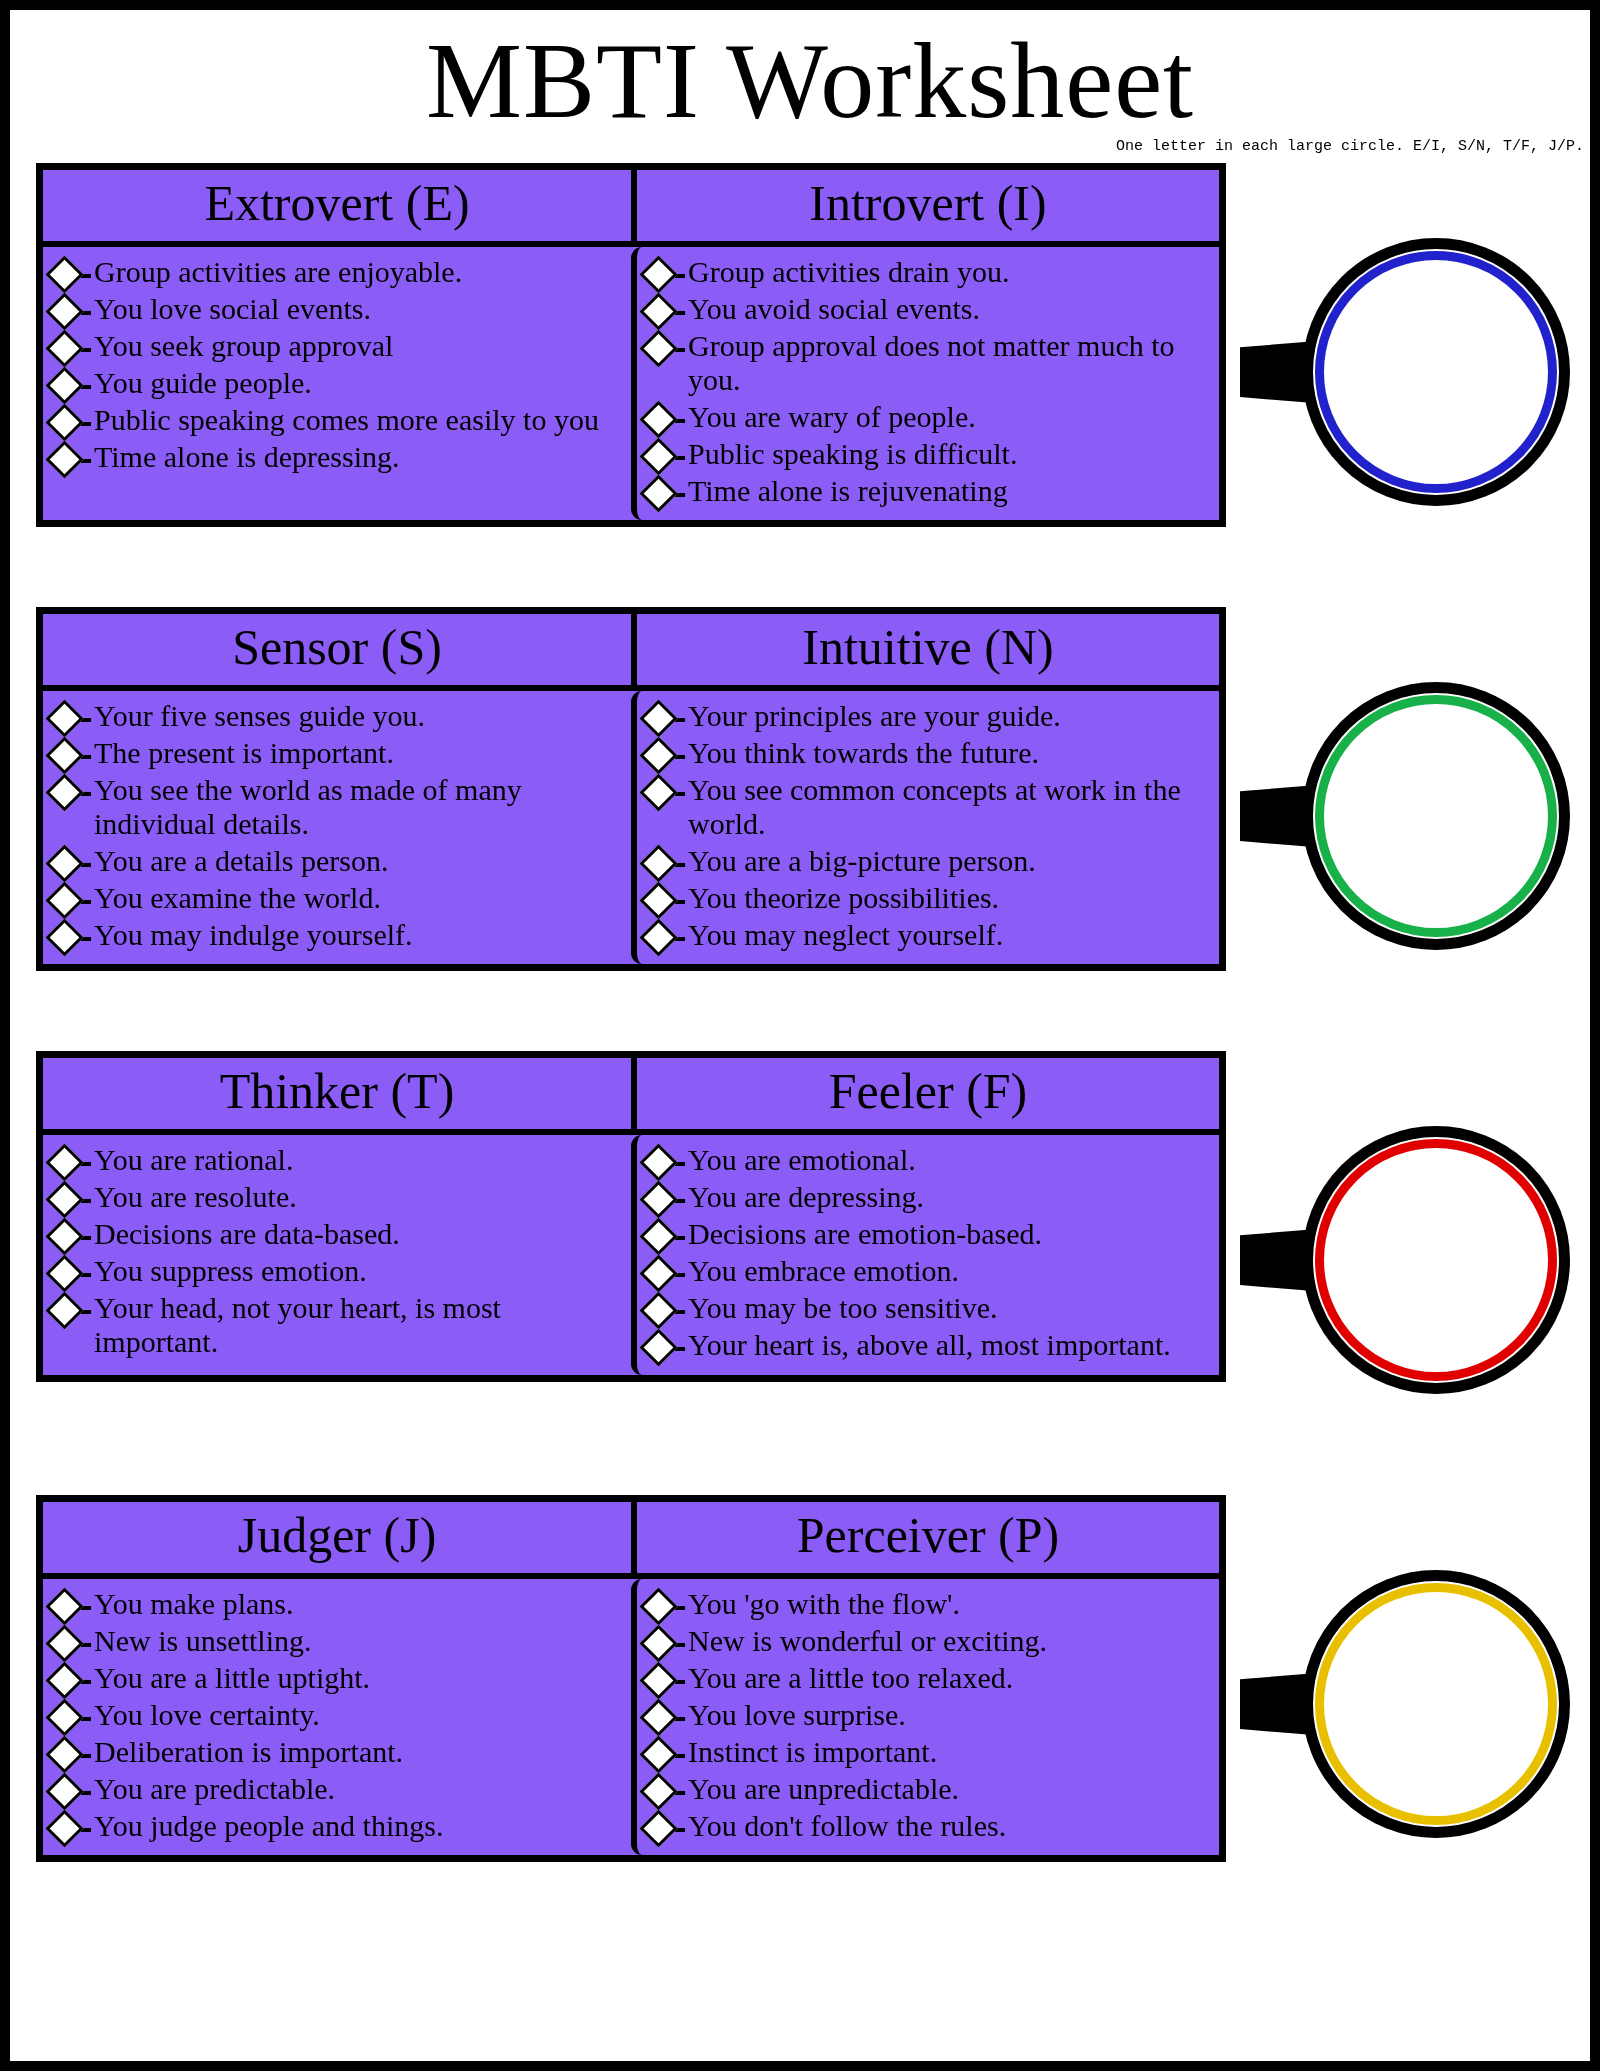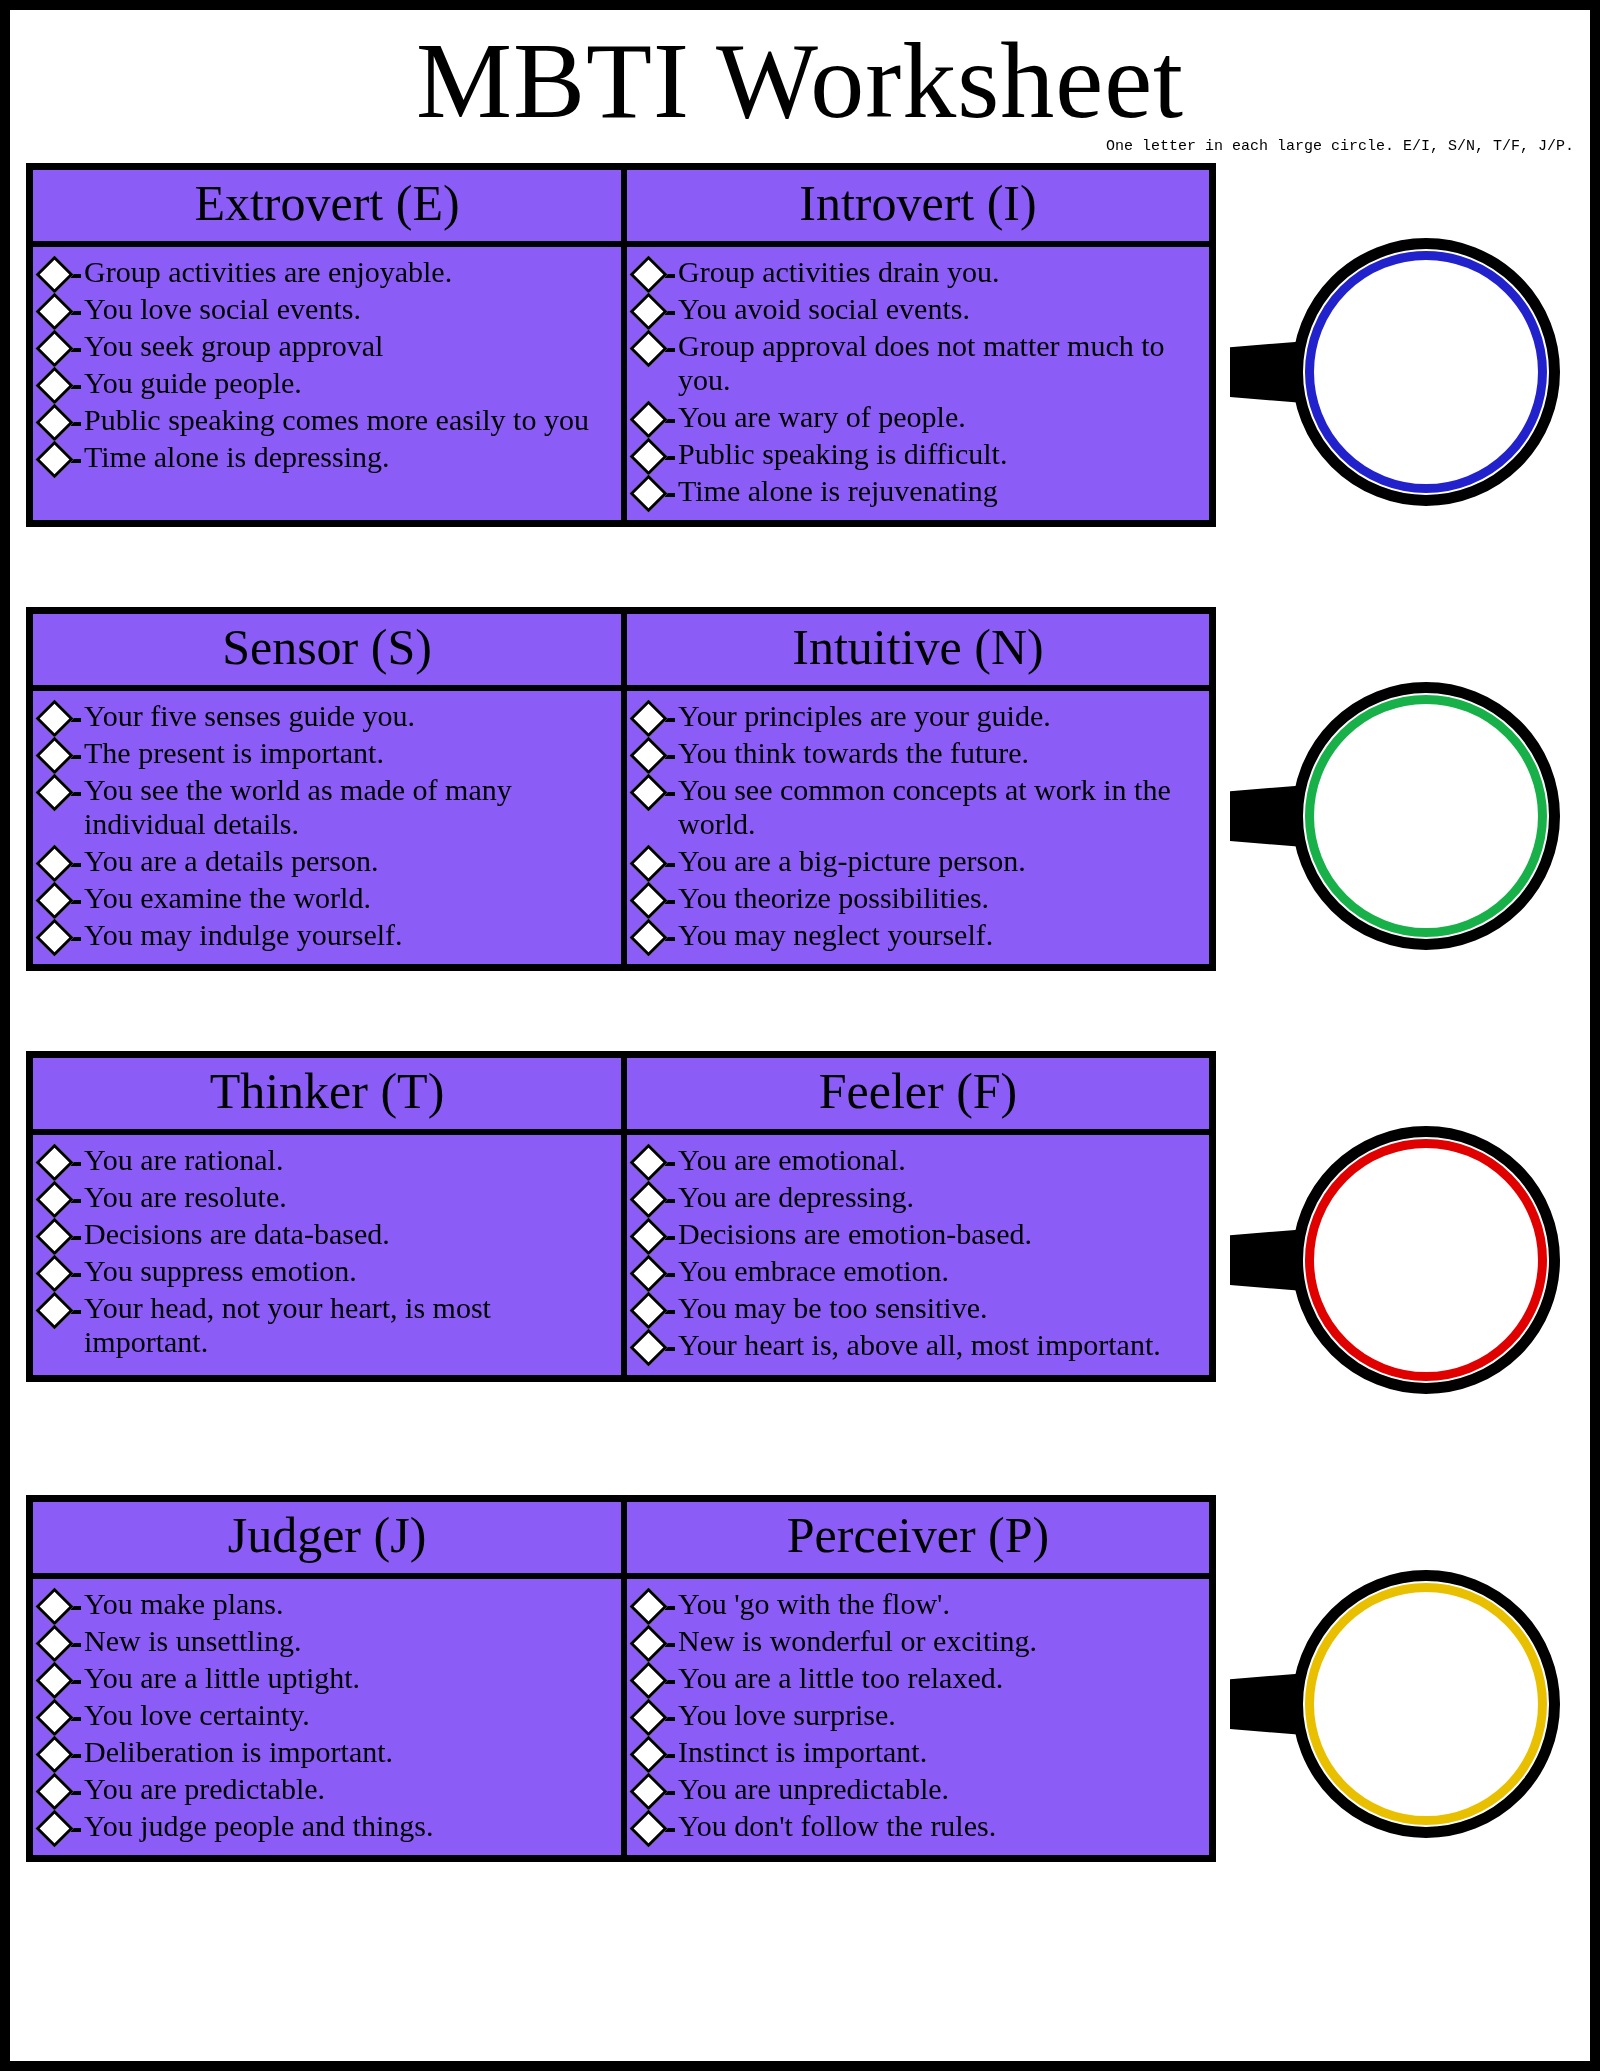--- a/index.html
+++ b/index.html
@@ -17,21 +17,21 @@
     position: absolute;
     left: 0; top: 0;
     width: 1600px;
     height: 2071px;
     border: 10px solid #000;
     background: #fff;
   }
 
   .sheet {
     position: absolute;
-    left: 0; top: 10px;
+    left: 10px; top: 10px;
     width: 1580px;
     height: 2051px;
     padding: 4px 16px 0 16px;
   }
 
   .title {
     text-align: center;
     font-size: 108px;
     line-height: 1.02;
     font-weight: normal;
@@ -78,20 +78,21 @@
     font-family: "Liberation Serif", serif;
   }
   .head-cell + .head-cell { border-left: 6px solid #000; font-family: Liberation Serif, serif; }
 
   .body-row {
     display: flex;
   }
   .body-cell {
     flex: 1 1 50%;
     padding: 8px 10px 10px 8px;
+    border-radius: 11px;
   }
   .body-cell + .body-cell { border-left: 6px solid #000; }
 
   ul.items {
     list-style: none;
     margin: 0;
     padding: 0;
   }
   ul.items li {
     display: flex;

